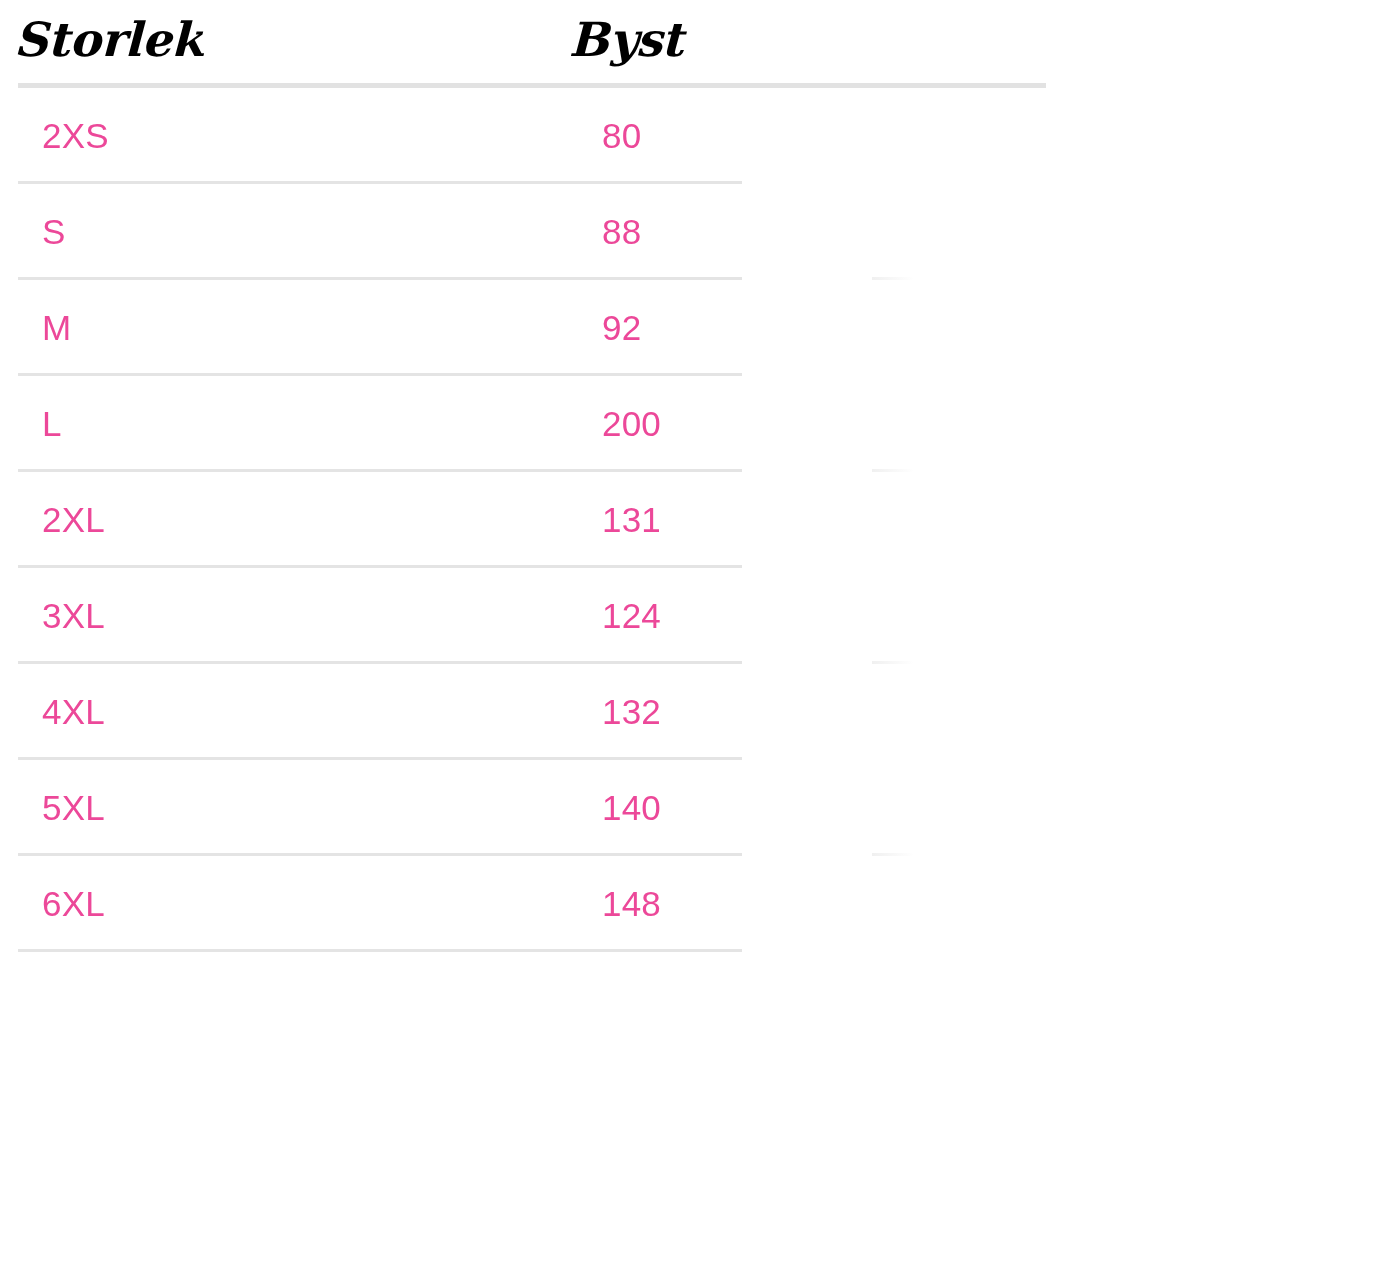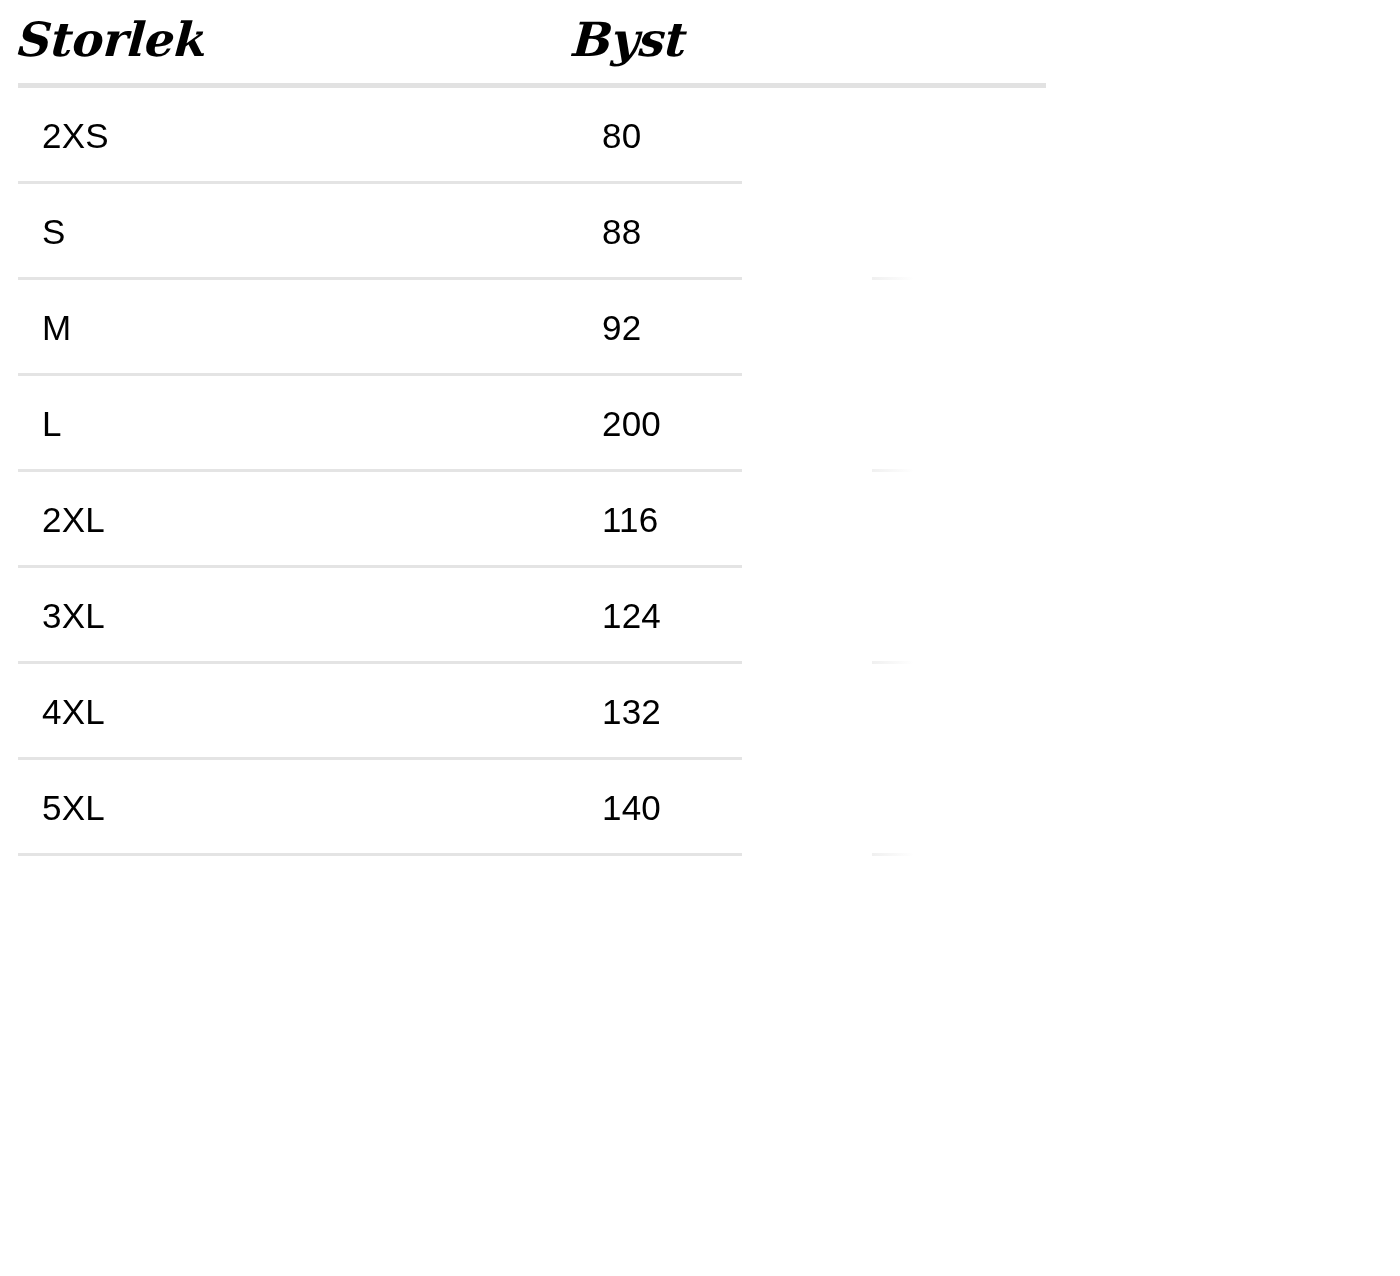--- a/index.html
+++ b/index.html
@@ -68,21 +68,21 @@
     position: relative;
     height: 96px;
     width: 1400px;
   }
 
   .cell {
     position: absolute;
     top: 0;
     height: 96px;
     line-height: 96px;
-    color: #000000;
+    color: #ec4899;
     font-family: "Liberation Sans", sans-serif;
     font-weight: 400;
     font-size: 35px;
     letter-spacing: 0.2px;
     white-space: nowrap;
   }
   .cell.col-size { left: 42px; }
   .cell.col-bust { left: 602px; }
 
   .row-rule {
@@ -140,33 +140,38 @@
         <div class="cell col-bust">92</div>
         <div class="row-rule"></div>
       </div>
       <div class="chart-row">
         <div class="cell col-size">L</div>
         <div class="cell col-bust">200</div>
         <div class="row-rule"></div>
       </div>
       <div class="chart-row">
         <div class="cell col-size">2XL</div>
-        <div class="cell col-bust">116</div>
+        <div class="cell col-bust">131</div>
         <div class="row-rule"></div>
       </div>
       <div class="chart-row">
         <div class="cell col-size">3XL</div>
         <div class="cell col-bust">124</div>
         <div class="row-rule"></div>
       </div>
       <div class="chart-row">
         <div class="cell col-size">4XL</div>
         <div class="cell col-bust">132</div>
         <div class="row-rule"></div>
       </div>
       <div class="chart-row">
         <div class="cell col-size">5XL</div>
         <div class="cell col-bust">140</div>
         <div class="row-rule"></div>
       </div>
+      <div class="chart-row">
+        <div class="cell col-size">6XL</div>
+        <div class="cell col-bust">148</div>
+        <div class="row-rule"></div>
+      </div>
     </div>
 
 </div>
 
 </body></html>

